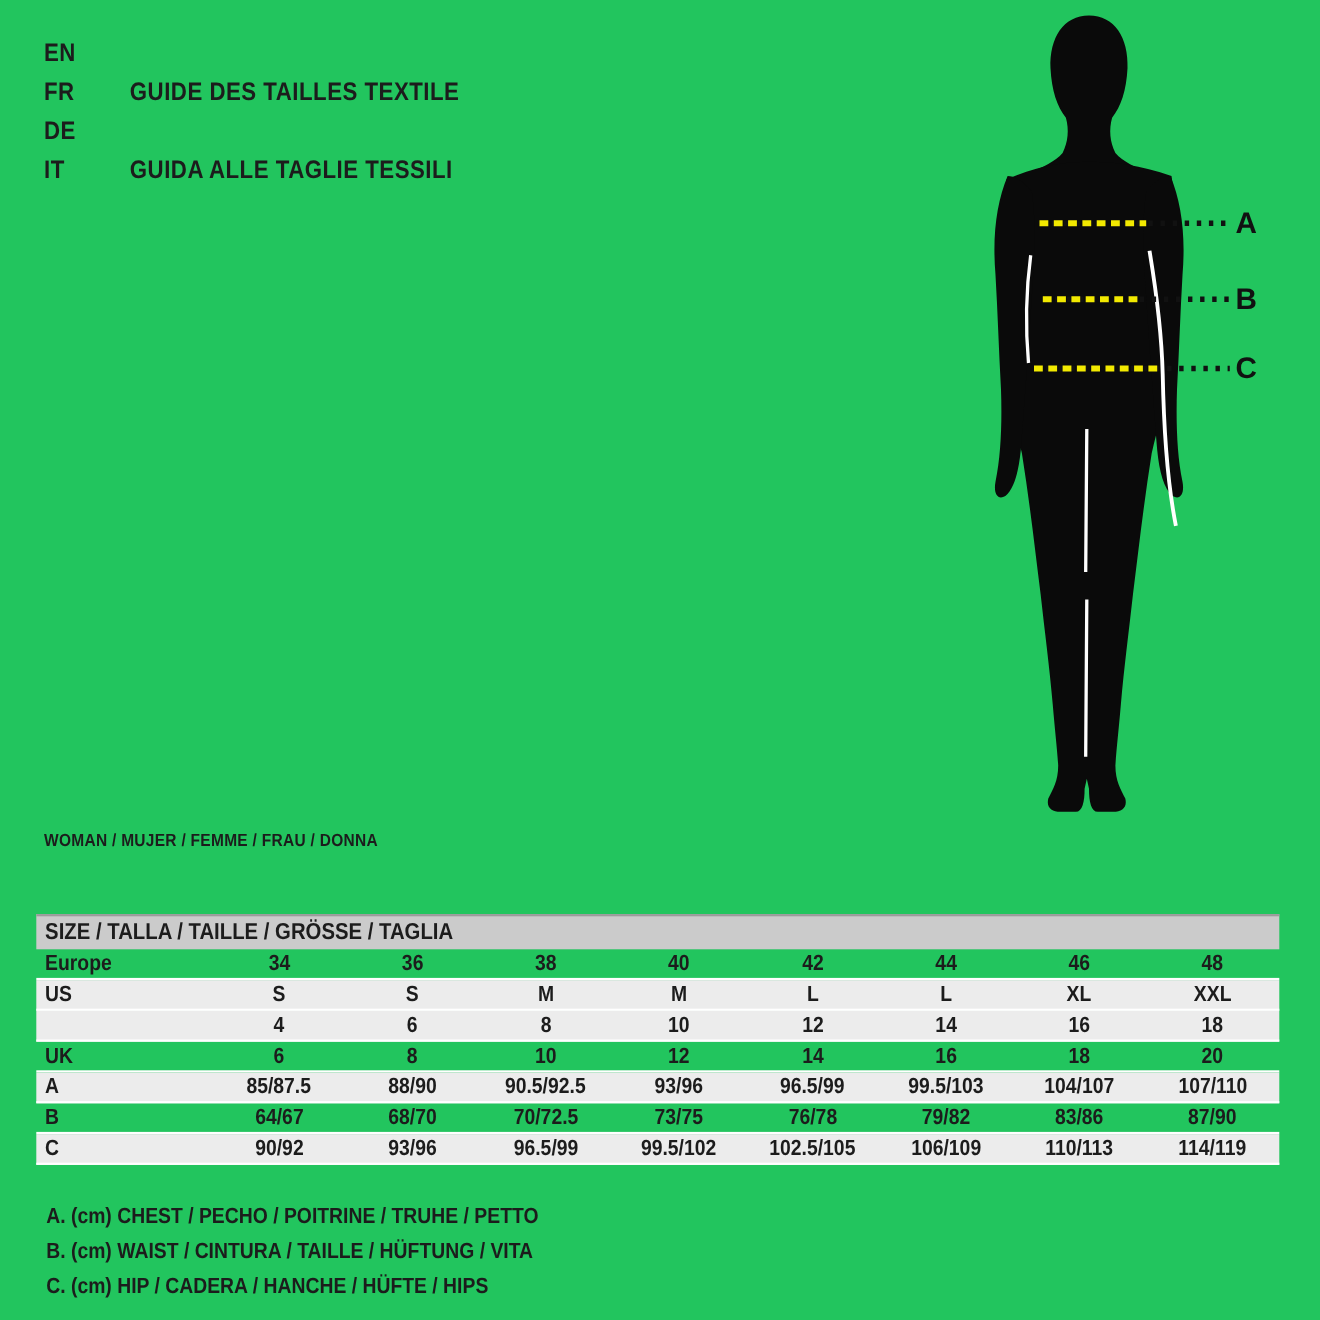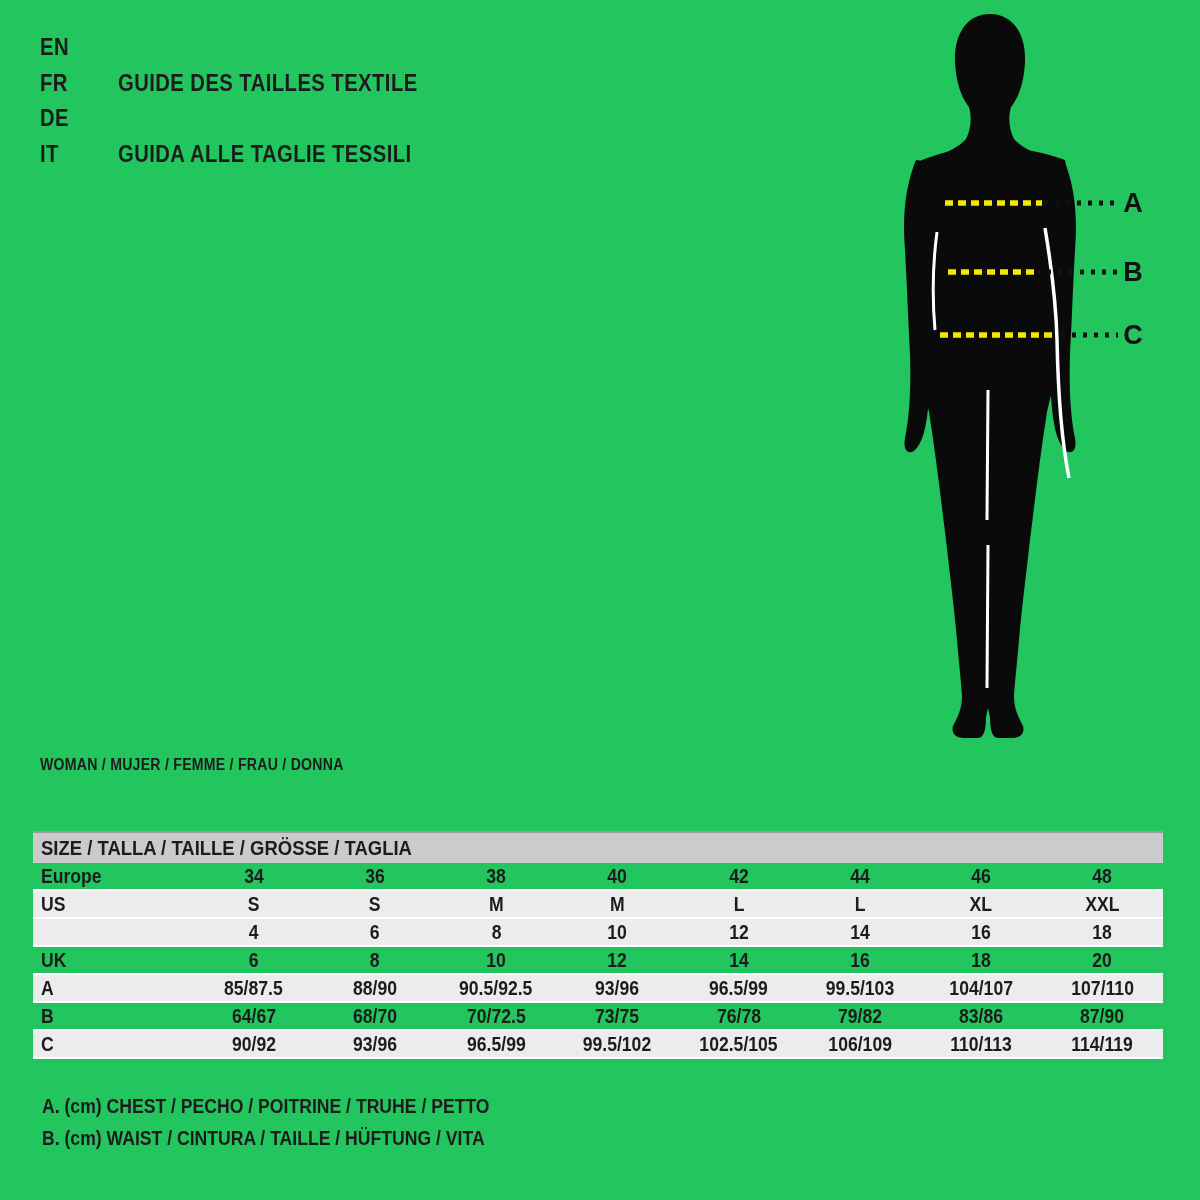--- a/index.html
+++ b/index.html
@@ -186,15 +186,18 @@
     </div>
   </div>
 
   <div class="legend">
     <div class="legend-line">
         <span class="cnd">A. (cm) CHEST / PECHO / POITRINE / TRUHE / PETTO</span>
       </div>
     <div class="legend-line">
         <span class="cnd">B. (cm) WAIST / CINTURA / TAILLE / HÜFTUNG / VITA</span>
       </div>
+    <div class="legend-line">
+        <span class="cnd">C. (cm) HIP / CADERA / HANCHE / HÜFTE / HIPS</span>
+      </div>
   </div>
 
 </div>
 
 </body></html>

